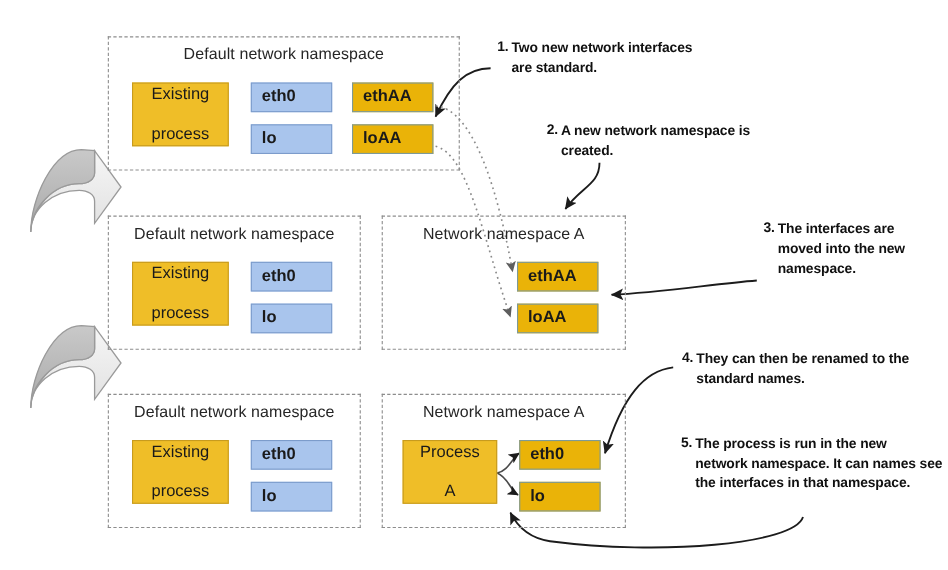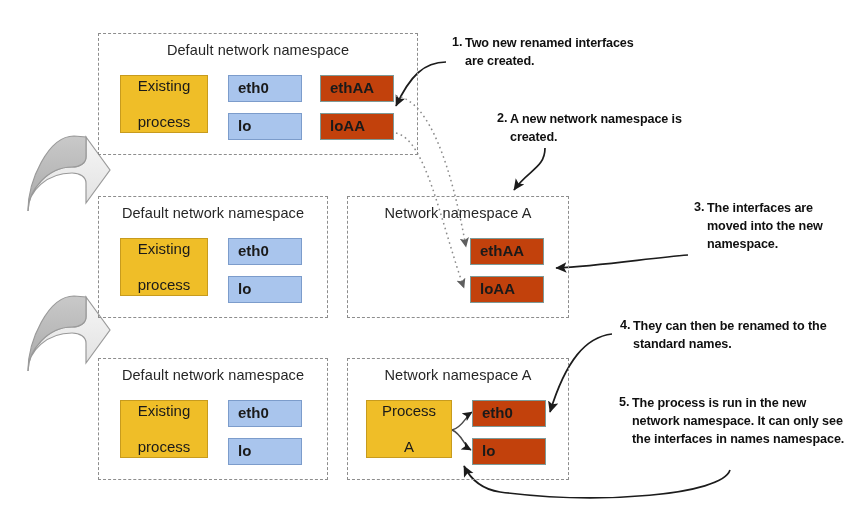--- a/index.html
+++ b/index.html
@@ -8,21 +8,21 @@
   #stage{position:absolute;left:0;top:0;width:782px;height:518px;}
   .ns-box{position:absolute;border:1.4px dashed #8d8d8d;background:transparent;box-sizing:border-box;}
   .ns-title{position:absolute;font-size:14.5px;color:#262626;white-space:nowrap;
             text-align:center;letter-spacing:.1px;}
   .node{position:absolute;box-sizing:border-box;display:flex;align-items:center;
         font-size:15px;color:#1a1a1a;line-height:1.12;gap:19px;}
   .node.left{justify-content:flex-start;padding-left:9px;font-weight:bold;}
   .proc{background:#EFBE28;border:1.2px solid #C79B1E;flex-direction:column;justify-content:center;}
   .proc span{display:block;width:100%;text-align:center;}
   .iface-blue{background:#A9C5ED;border:1.2px solid #7C9CCB;}
-  .iface-teal{background:#c2410c;border:1.2px solid #7D9A97;}
+  .iface-teal{background:#eab308;border:1.2px solid #7D9A97;}
   .note{position:absolute;font-size:12.6px;font-weight:bold;color:#101010;
         line-height:1.42;letter-spacing:-.1px;}
   .note .num{display:inline;}
   .note .body{display:block;padding-left:13px;margin-top:-16.5px;}
   svg.overlay{position:absolute;left:0;top:0;width:862px;height:518px;pointer-events:none;}
 </style>
 </head>
 <body>
 
 <div id="stage">
@@ -127,36 +127,36 @@
 
   <div class="node proc" style="left:366px;top:400px;width:86px;height:58px;">
     <span>Process</span>
     <span>A</span>
   </div>
   <div class="node iface-teal left" style="left:472px;top:400px;width:74px;height:27px;">eth0</div>
   <div class="node iface-teal left" style="left:472px;top:438px;width:74px;height:27px;">lo</div>
 
   <div class="note" style="left:452px;top:34px;width:190px;">
     <span class="num">1.</span>
-    <span class="body">Two new renamed interfaces are created.</span>
+    <span class="body">Two new network interfaces are standard.</span>
   </div>
 
   <div class="note" style="left:497px;top:110px;width:200px;">
     <span class="num">2.</span>
     <span class="body">A new network namespace is created.</span>
   </div>
 
   <div class="note" style="left:694px;top:199px;width:160px;">
     <span class="num">3.</span>
     <span class="body">The interfaces are moved into the new namespace.</span>
   </div>
 
   <div class="note" style="left:620px;top:317px;width:235px;">
     <span class="num">4.</span>
     <span class="body">They can then be renamed to the standard names.</span>
   </div>
 
   <div class="note" style="left:619px;top:394px;width:238px;">
     <span class="num">5.</span>
-    <span class="body">The process is run in the new network namespace. It can only see the interfaces in names namespace.</span>
+    <span class="body">The process is run in the new network namespace. It can names see the interfaces in that namespace.</span>
   </div>
 
 </div>
 
 </body></html>

